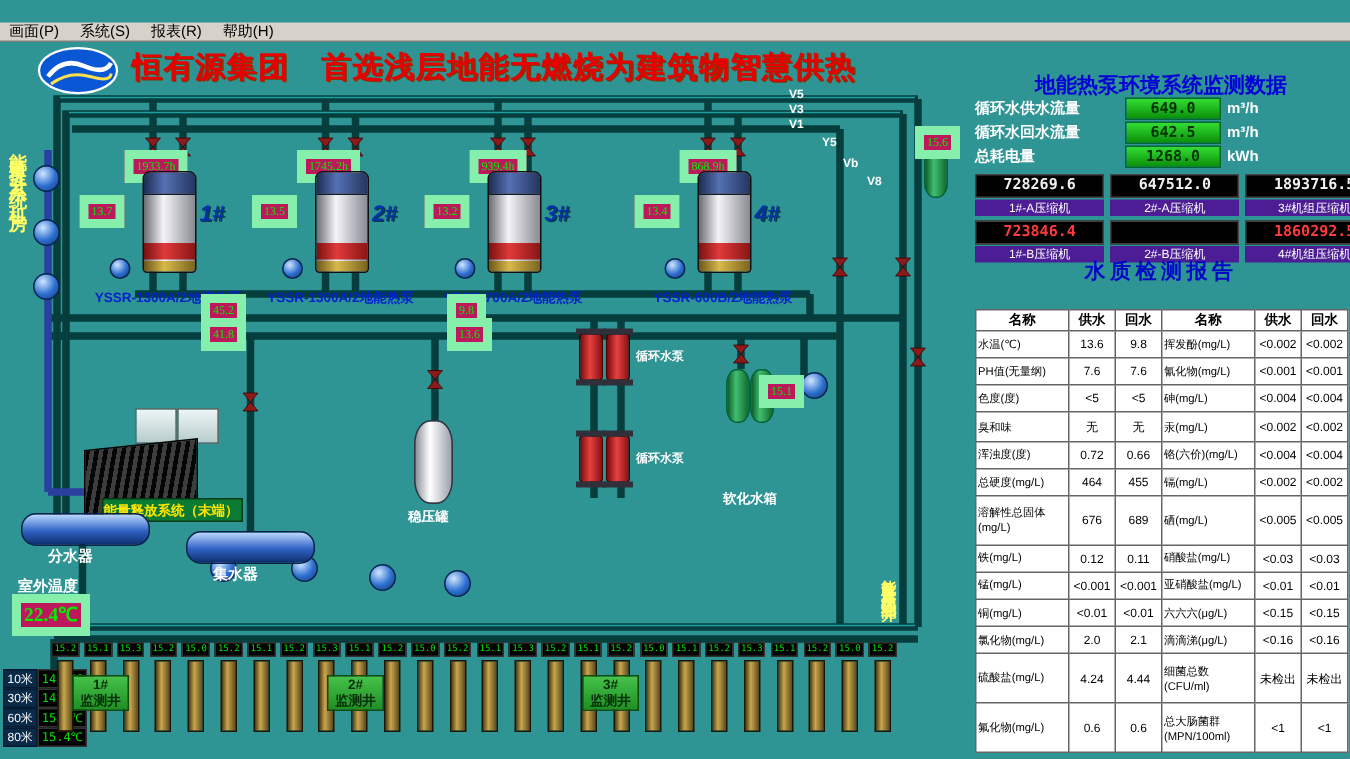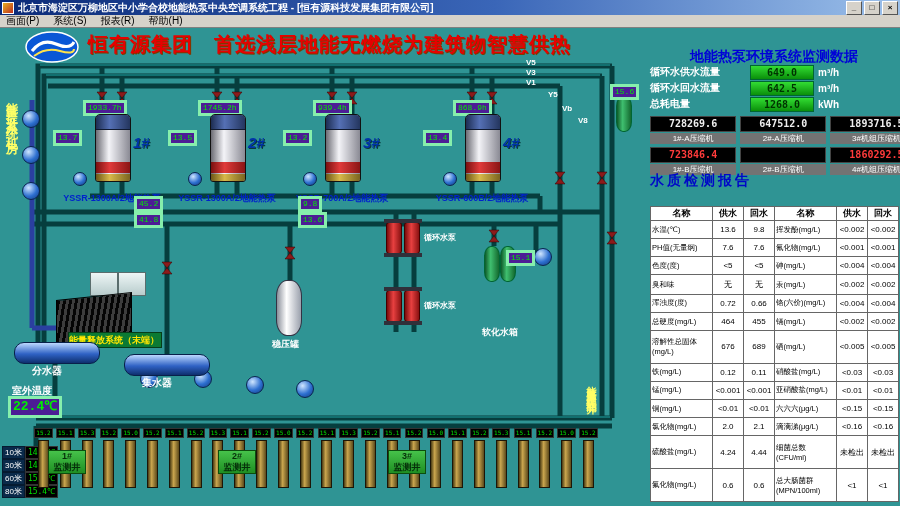--- a/index.html
+++ b/index.html
@@ -19,22 +19,22 @@
     box-sizing:border-box;font-size:10px;color:#000;}
   
   .banner-title{position:absolute;left:88px;top:31px;width:560px;font-size:20px;font-weight:bold;
     color:#e80000;white-space:nowrap;letter-spacing:1px;text-shadow:1px 1px 0 #7a3a00;}
   .logo{position:absolute;left:24px;top:29px;}
   
   .vstrip{position:absolute;writing-mode:vertical-rl;text-orientation:upright;color:#ffff66;font-weight:bold;}
   .vstrip.left{left:3px;top:92px;height:215px;font-size:12px;letter-spacing:5px;}
   .vstrip.right{left:584px;top:378px;height:126px;font-size:10px;letter-spacing:2px;}
   
-  .disp{position:absolute;background:#4c1d95;color:#00ee00;font-family:Liberation Mono, monospace;
-    font-size:8px;line-height:10px;padding:0 2px;border:3px solid #86efac;white-space:nowrap;}
+  .disp{position:absolute;background:#be185d;color:#00ee00;font-family:Liberation Serif, serif;
+    font-size:8px;line-height:10px;padding:0 2px;border:6px solid #86efac;white-space:nowrap;}
   .disp.big{font-size:13px;line-height:16px;font-weight:bold;}
   .plabel{position:absolute;color:#fff;font-size:8px;font-weight:bold;}
   .eqlabel{position:absolute;color:#fff;font-size:10px;font-weight:bold;white-space:nowrap;}
   .pump{position:absolute;width:16px;height:16px;border-radius:50%;
     background:radial-gradient(circle at 35% 30%,#cfe6ff,#2d6fd0 55%,#123a7a);border:1px solid #0a2450;}
   .pump.sm{width:12px;height:12px;}
   .rpump{position:absolute;width:14px;height:30px;border-radius:3px;
     background:linear-gradient(90deg,#7a0c0c,#e84040 45%,#8a1212);border:1px solid #400;}
   .rpump:before,.rpump:after{content:"";position:absolute;left:-3px;right:-3px;height:4px;background:#30303a;}
   .rpump:before{top:-4px}.rpump:after{bottom:-4px}
@@ -83,48 +83,39 @@
   .flow-label{width:96px;color:#fff;font-weight:bold;font-size:10px;white-space:nowrap;}
   .flow-disp{width:62px;background:linear-gradient(#33dd33,#0a8f0a);color:#003300;font-weight:bold;
     font-size:10px;text-align:center;border:1px solid #063;line-height:13px;font-family:"DejaVu Sans Mono",monospace;}
   .flow-unit{color:#fff;font-size:10px;font-weight:bold;}
   .energy{position:absolute;left:650px;top:116px;width:248px;display:grid;
     grid-template-columns:repeat(3,1fr);gap:3px 4px;}
   .ecell{display:flex;flex-direction:column;gap:1px;}
   .edisp{background:#000;color:#efefef;font-family:"DejaVu Sans Mono",monospace;font-size:10px;font-weight:bold;
     line-height:14px;text-align:right;padding:0 18px;border:1px solid #444;min-height:14px;}
   .edisp.red{color:#ff3b3b;}
-  .chip{background:#737373;color:#fff;font-size:8px;line-height:11px;text-align:center;white-space:nowrap;overflow:hidden;}
-  .wq-title{position:absolute;left:650px;top:172px;width:248px;text-align:left;color:#0008c8;
+  .chip{background:#4c1d95;color:#fff;font-size:8px;line-height:11px;text-align:center;white-space:nowrap;overflow:hidden;}
+  .wq-title{position:absolute;left:650px;top:172px;width:248px;text-align:center;color:#0008c8;
     font-weight:bold;font-size:14px;letter-spacing:3px;}
   .wq-date{position:absolute;left:652px;top:190px;display:flex;align-items:center;gap:3px;}
   .wq-date .disp{position:static;font-size:9px;line-height:12px;}
   .wq-date-label{color:#001a33;font-weight:bold;font-size:10px;}
   .du{color:#fff;font-size:10px;font-weight:bold;}
   .wq-table{position:absolute;left:650px;top:206px;width:248px;height:296px;background:#fff;
     border-collapse:collapse;table-layout:fixed;font-size:8px;color:#000;}
   .wq-table th,.wq-table td{border:1px solid #666;padding:0 1px;text-align:center;overflow:hidden;}
   .wq-table th{font-size:9px;}
   .wq-table td.pname{font-size:7.5px;text-align:left;}
   .pipes{position:absolute;left:0;top:28px;}
 </style>
 </head>
 <body>
 
 <div class="screen">
 
-  <div class="titlebar">
-    <span class="title-icon"></span>
-    <span class="title-text">北京市海淀区万柳地区中小学合校地能热泵中央空调系统工程 - [恒有源科技发展集团有限公司]</span>
-    <span class="win-btns">
-      <span class="win-btn">_</span>
-      <span class="win-btn">□</span>
-      <span class="win-btn">×</span>
-    </span>
-  </div>
 
   <div class="menubar">
     <span>画面(P)</span>
     <span>系统(S)</span>
     <span>报表(R)</span>
     <span>帮助(H)</span>
   </div>
 
   <svg class="logo" width="56" height="36">
     <ellipse cx="28" cy="18" rx="26" ry="15" fill="#0a57d6" stroke="#fff" stroke-width="1.5"></ellipse>

